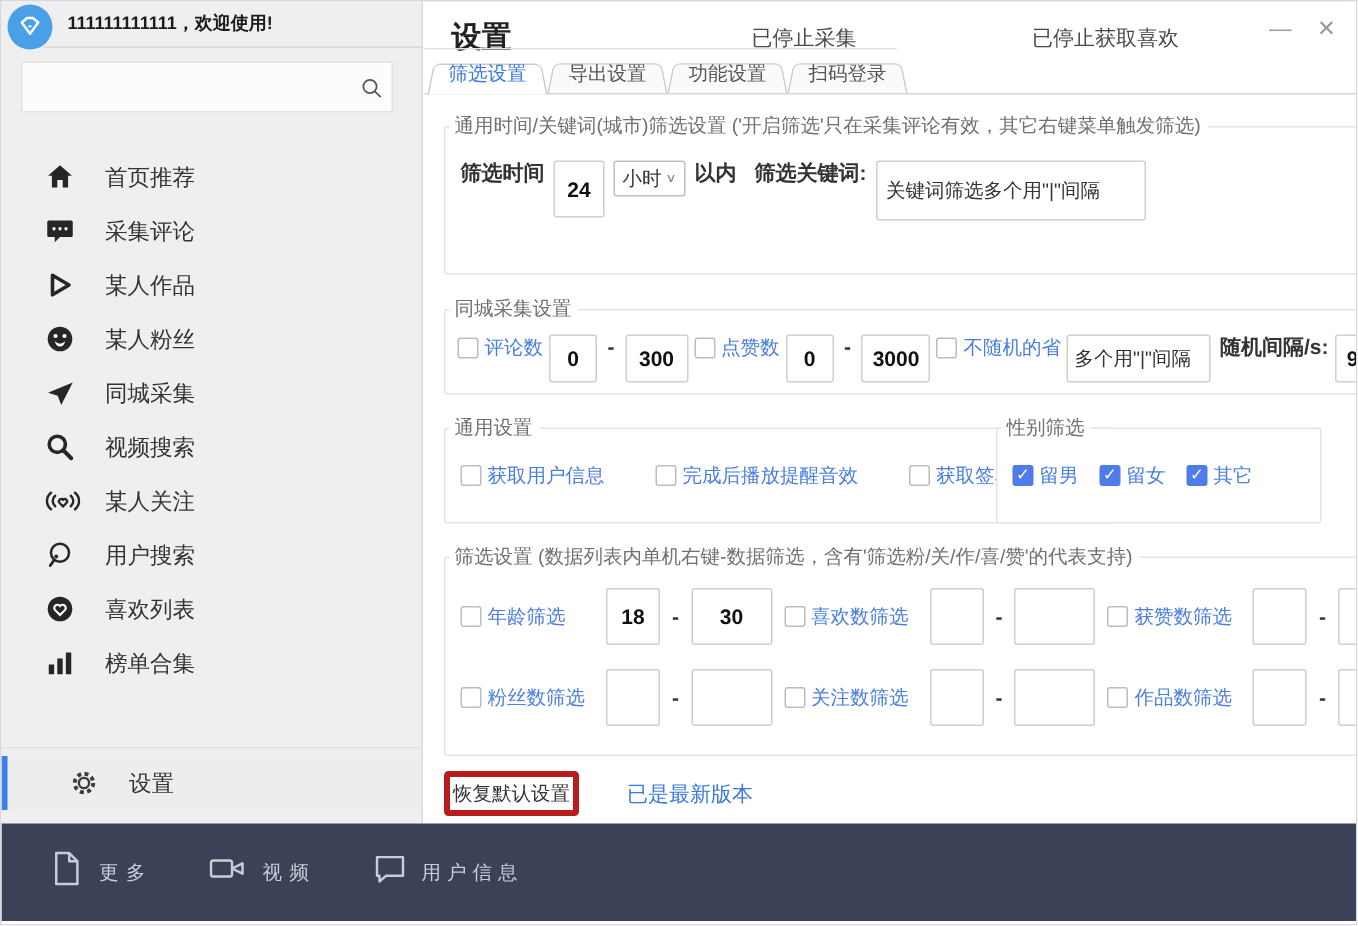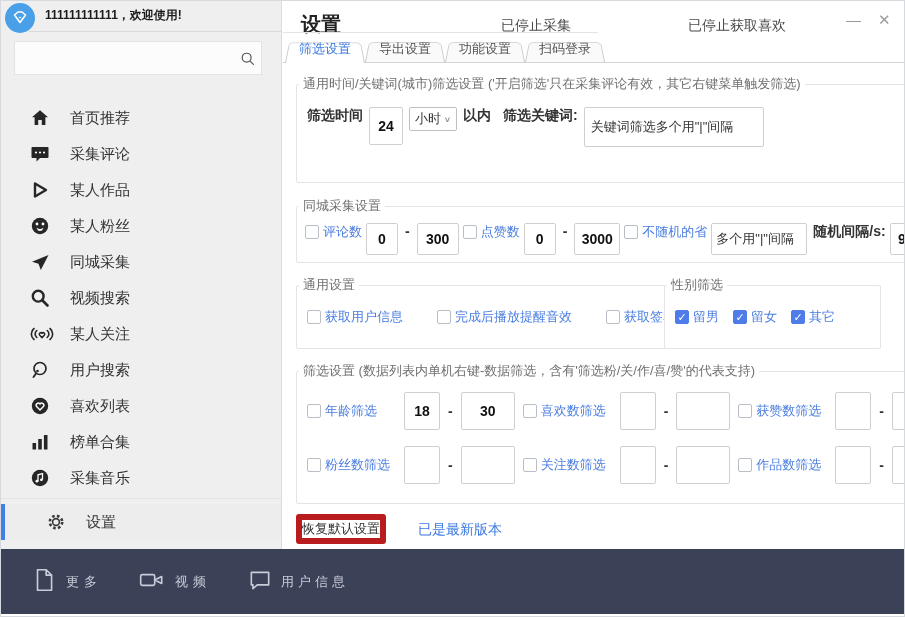--- a/index.html
+++ b/index.html
@@ -115,21 +115,21 @@
   #fs4 { left:381px; top:275px; width:217px; height:73px; }
   #fs4 .fs-row { margin:14px 0 0 10px; gap:14px; }
   
   #fs5 { left:13px; top:361px; width:585px; height:142px; }
   #fs5 .fs-row { margin:12px 0 0 10px; gap:8px; }
   .fgrp { display:flex; align-items:center; gap:5px; }
   .fgrp .cbx { width:92px; }
   
   .reset-btn {
     position:absolute; left:13px; top:513px; width:90px; height:30px;
-    background:#fff; border:6px solid #b91c1c; border-radius:3px;
+    background:#fff; border:4px solid #b91c1c; border-radius:3px;
     font-size:13px; color:#333; cursor:pointer;
     font-family:Liberation Serif, serif;
   }
   .version-text { position:absolute; left:135px; top:520px; font-size:14px; color:#3a78e0; cursor:pointer; }
   
   #bottombar {
     position:absolute; left:0; top:548px; width:905px; height:65px;
     background:#3b4156; display:flex; align-items:center; padding-left:30px; gap:36px;
   }
   .bb-item { display:flex; flex-direction:row; align-items:center; gap:4px; cursor:pointer; color:#c9cdd9; }
@@ -252,31 +252,20 @@
       </div>
       <div class="menu-item">
         <span class="mi">
           <svg width="20" height="20" viewBox="0 0 20 20">
               <rect x="2.5" y="11" width="3.6" height="6.5" fill="#262626"></rect>
               <rect x="8.2" y="7" width="3.6" height="10.5" fill="#262626"></rect>
               <rect x="13.9" y="3" width="3.6" height="14.5" fill="#262626"></rect>
             </svg>
         </span>
         <span class="ml">榜单合集</span>
-      </div>
-      <div class="menu-item">
-        <span class="mi">
-          <svg width="20" height="20" viewBox="0 0 20 20">
-              <circle cx="10" cy="10" r="8.2" fill="#262626"></circle>
-              <path d="M8 13.2 V6.8 l4.5-1.2 v6" fill="none" stroke="#fff" stroke-width="1.3"></path>
-              <circle cx="6.9" cy="13.2" r="1.4" fill="#fff"></circle>
-              <circle cx="11.4" cy="11.8" r="1.4" fill="#fff"></circle>
-            </svg>
-        </span>
-        <span class="ml">采集音乐</span>
       </div>
     </div>
 
     <div class="sb-divider"></div>
 
     <div class="settings-item">
       <span class="mi">
         <svg width="20" height="20" viewBox="0 0 20 20">
             <circle cx="10" cy="10" r="6.2" fill="none" stroke="#3a3a3a" stroke-width="2.6" stroke-dasharray="2.6 2.3"></circle>
             <circle cx="10" cy="10" r="3.4" fill="none" stroke="#3a3a3a" stroke-width="1.6"></circle>

